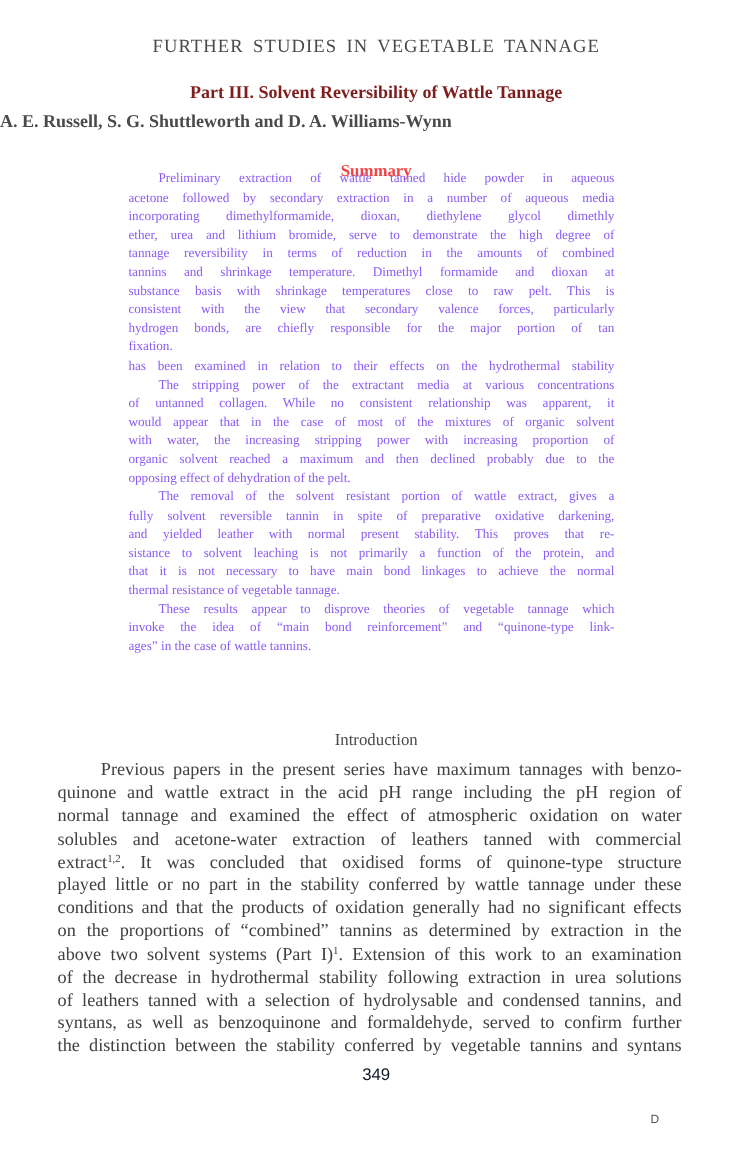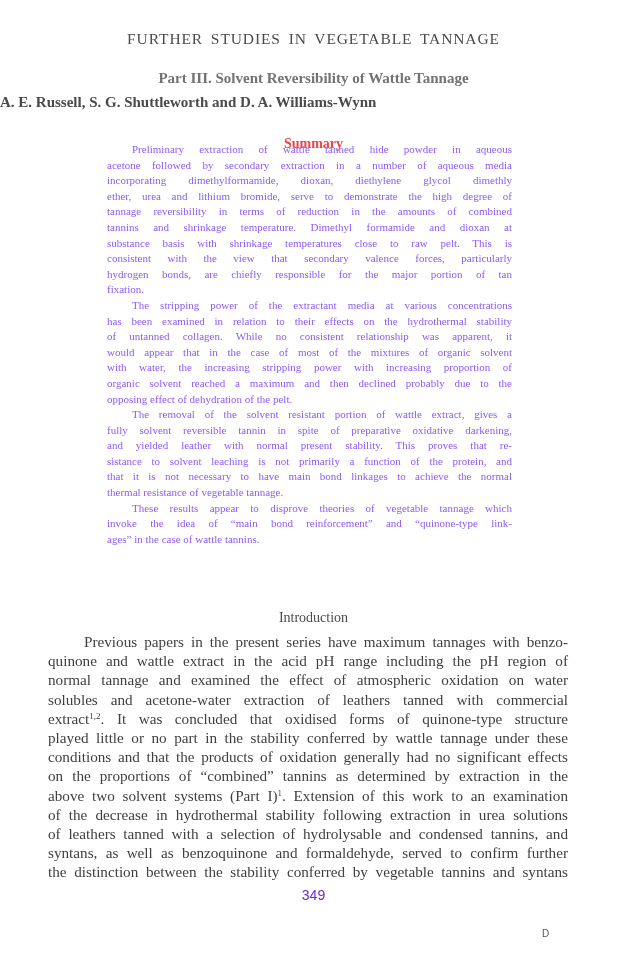--- a/index.html
+++ b/index.html
@@ -8,21 +8,21 @@
       font-family: "Liberation Serif", "DejaVu Serif", serif;
       color: #3a3a3a;
     }
     .page-title {
       position: absolute; top: 30px; left: 0; width: 627px;
       text-align: center; font-weight: normal; font-size: 15.5px;
       letter-spacing: 0.9px; word-spacing: 3px; color: #4a4a4a;
     }
     .part-title {
       position: absolute; top: 70px; left: 0; width: 627px;
-      text-align: center; font-weight: bold; font-size: 15px; color: #737373;
+      text-align: center; font-weight: bold; font-size: 15px; color: #7f1d1d;
     }
     .authors {
       position: absolute; top: 94px; left: 0; width: 627px;
       font-weight: bold; font-size: 15px; color: #4a4a4a;
     }
     .summary-heading {
       position: absolute; top: 136px; left: 0; width: 627px;
       text-align: center; font-weight: bold; font-size: 14px; color: #ef4444;
     }
     .summary {
@@ -43,21 +43,21 @@
       position: absolute; top: 632px; left: 48px; width: 520px;
       font-size: 15.2px; line-height: 19.2px; color: #3f3f3f;
     }
     .intro .line {
       display: block; text-align: justify; text-align-last: justify;
       white-space: nowrap; height: 19.2px;
     }
     .intro .line.indent { padding-left: 36px; }
     .page-number {
       position: absolute; top: 887px; left: 0; width: 627px;
-      text-align: center; font-size: 14px; color: #6d28d9;
+      text-align: center; font-size: 14px; color: #0f172a;
       font-family: "Liberation Sans", "DejaVu Sans", sans-serif;
     }
     .signature {
       position: absolute; top: 928px; left: 542px;
       font-size: 10px; color: #555555;
       font-family: "Liberation Sans", "DejaVu Sans", sans-serif;
     }
     sup { font-size: 9px; line-height: 0; vertical-align: 5px; }
   </style>
 </head>
@@ -73,22 +73,22 @@
     <span class="line indent">Preliminary extraction of wattle tanned hide powder in aqueous</span>
     <span class="line">acetone followed by secondary extraction in a number of aqueous media</span>
     <span class="line">incorporating dimethylformamide, dioxan, diethylene glycol dimethly</span>
     <span class="line">ether, urea and lithium bromide, serve to demonstrate the high degree of</span>
     <span class="line">tannage reversibility in terms of reduction in the amounts of combined</span>
     <span class="line">tannins and shrinkage temperature. Dimethyl formamide and dioxan at</span>
     <span class="line">substance basis with shrinkage temperatures close to raw pelt. This is</span>
     <span class="line">consistent with the view that secondary valence forces, particularly</span>
     <span class="line">hydrogen bonds, are chiefly responsible for the major portion of tan</span>
     <span class="line last">fixation.</span>
+    <span class="line">has been examined in relation to their effects on the hydrothermal stability</span>
     <span class="line indent">The stripping power of the extractant media at various concentrations</span>
-    <span class="line">has been examined in relation to their effects on the hydrothermal stability</span>
     <span class="line">of untanned collagen. While no consistent relationship was apparent, it</span>
     <span class="line">would appear that in the case of most of the mixtures of organic solvent</span>
     <span class="line">with water, the increasing stripping power with increasing proportion of</span>
     <span class="line">organic solvent reached a maximum and then declined probably due to the</span>
     <span class="line last">opposing effect of dehydration of the pelt.</span>
     <span class="line indent">The removal of the solvent resistant portion of wattle extract, gives a</span>
     <span class="line">fully solvent reversible tannin in spite of preparative oxidative darkening,</span>
     <span class="line">and yielded leather with normal present stability. This proves that re-</span>
     <span class="line">sistance to solvent leaching is not primarily a function of the protein, and</span>
     <span class="line">that it is not necessary to have main bond linkages to achieve the normal</span>

